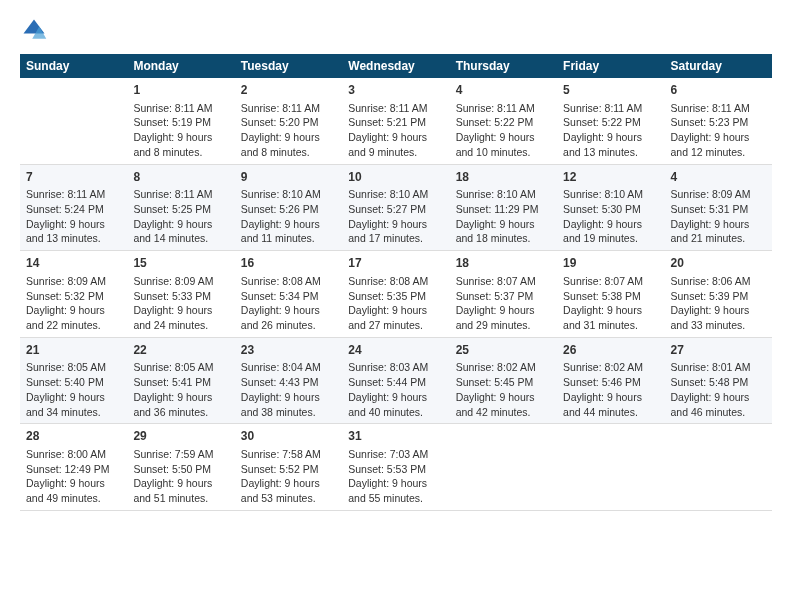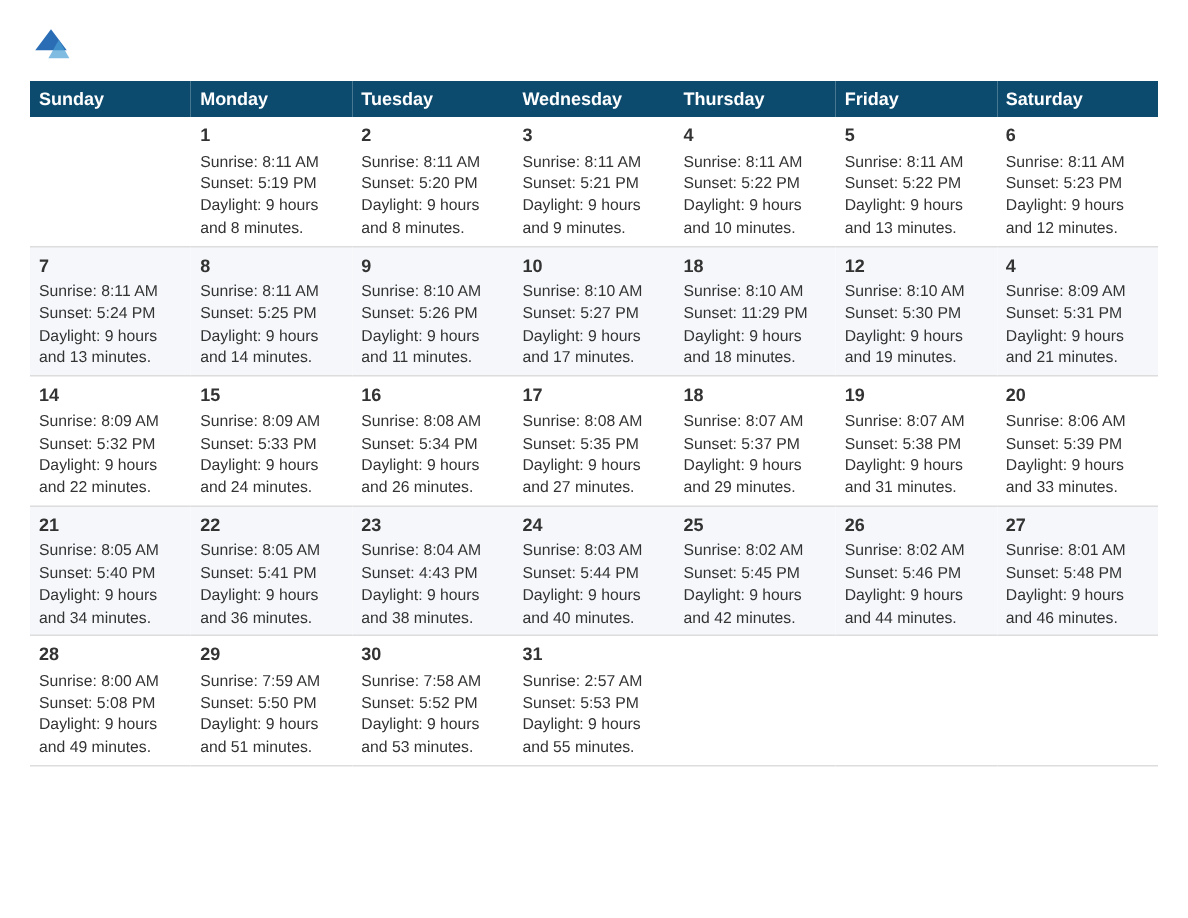--- a/index.html
+++ b/index.html
@@ -329,41 +329,41 @@
             <span class="cell-text">Sunrise: 8:01 AM</span>
             <span class="cell-text">Sunset: 5:48 PM</span>
             <span class="cell-text">Daylight: 9 hours</span>
             <span class="cell-text">and 46 minutes.</span>
           </td>
         </tr>
         <tr>
           <td>
             <span class="day-num">28</span>
             <span class="cell-text">Sunrise: 8:00 AM</span>
-            <span class="cell-text">Sunset: 5:08 PM</span>
+            <span class="cell-text">Sunset: 12:49 PM</span>
             <span class="cell-text">Daylight: 9 hours</span>
             <span class="cell-text">and 49 minutes.</span>
           </td>
           <td>
             <span class="day-num">29</span>
             <span class="cell-text">Sunrise: 7:59 AM</span>
             <span class="cell-text">Sunset: 5:50 PM</span>
             <span class="cell-text">Daylight: 9 hours</span>
             <span class="cell-text">and 51 minutes.</span>
           </td>
           <td>
             <span class="day-num">30</span>
             <span class="cell-text">Sunrise: 7:58 AM</span>
             <span class="cell-text">Sunset: 5:52 PM</span>
             <span class="cell-text">Daylight: 9 hours</span>
             <span class="cell-text">and 53 minutes.</span>
           </td>
           <td>
             <span class="day-num">31</span>
-            <span class="cell-text">Sunrise: 2:57 AM</span>
+            <span class="cell-text">Sunrise: 7:03 AM</span>
             <span class="cell-text">Sunset: 5:53 PM</span>
             <span class="cell-text">Daylight: 9 hours</span>
             <span class="cell-text">and 55 minutes.</span>
           </td>
           <td></td>
           <td></td>
           <td></td>
         </tr>
       </tbody>
   </table>

